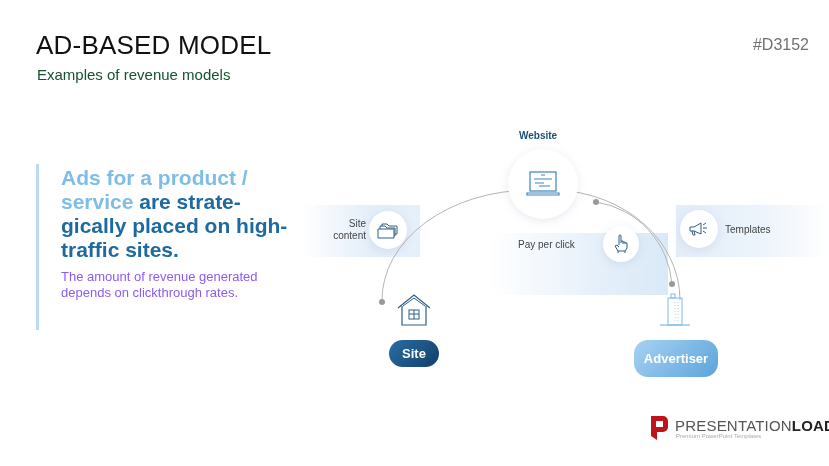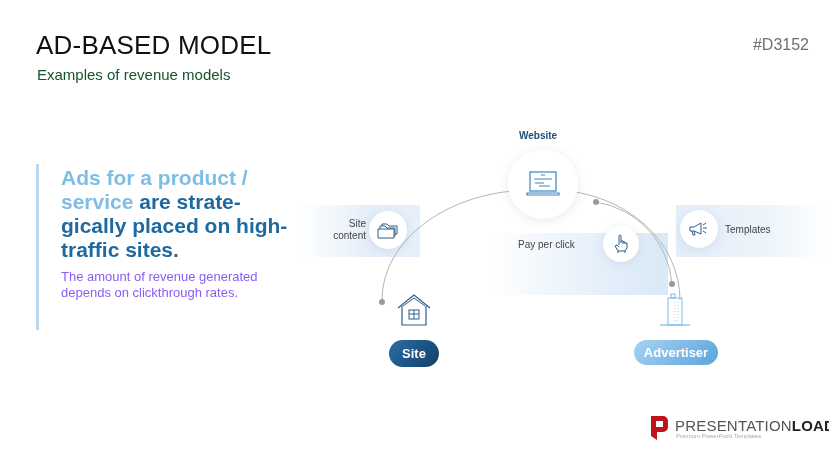--- a/index.html
+++ b/index.html
@@ -13,21 +13,21 @@
   .headline .light{color:#7ebde6;}
   .body-text{left:61px;top:269px;width:200px;font-size:13px;line-height:15.5px;color:#8b5cf6;}
   .band{height:52px;}
   .band-left{left:300px;top:205px;width:120px;background:linear-gradient(90deg,rgba(222,236,248,0) 0%,#e3eef9 60%,#e6f0fa 100%);}
   .band-right{left:676px;top:205px;width:153px;background:linear-gradient(90deg,#e3eef9 0%,#edf4fb 60%,rgba(240,246,252,0) 100%);}
   .band-mid{left:488px;top:233px;width:180px;height:62px;background:linear-gradient(90deg,rgba(230,240,250,0) 0%,#e6f0fa 60%,#d9e9f7 100%);}
   .circle{background:#fff;border-radius:50%;box-shadow:0 2px 10px rgba(120,140,170,0.18);display:flex;align-items:center;justify-content:center;}
   .lbl{font-size:10px;color:#444;}
   .pill{border-radius:14px;color:#fff;font-weight:bold;font-size:13px;display:flex;align-items:center;justify-content:center;}
   .user-pill{left:389px;top:340px;width:50px;height:27px;background:linear-gradient(135deg,#2a6ea5,#123e67);}
-  .adv-pill{left:634px;top:340px;width:84px;height:25px;background:linear-gradient(135deg,#a8d2f2,#5ba4dc);}
+  .adv-pill{left:634px;top:340px;width:84px;height:37px;background:linear-gradient(135deg,#a8d2f2,#5ba4dc);}
   .website-label{left:519px;top:130px;font-size:10px;font-weight:bold;color:#1e4f7a;}
   .logo-text{left:651px;top:417px;font-size:15px;color:#555;letter-spacing:0.2px;}
   .logo-text b{color:#222;}
   .logo-sub{left:652px;top:433px;font-size:6px;color:#aaa;}
 </style>
 </head>
 <body>
 
 <div class="abs title">AD-BASED MODEL</div>
 <div class="abs subtitle">Examples of revenue models</div>

